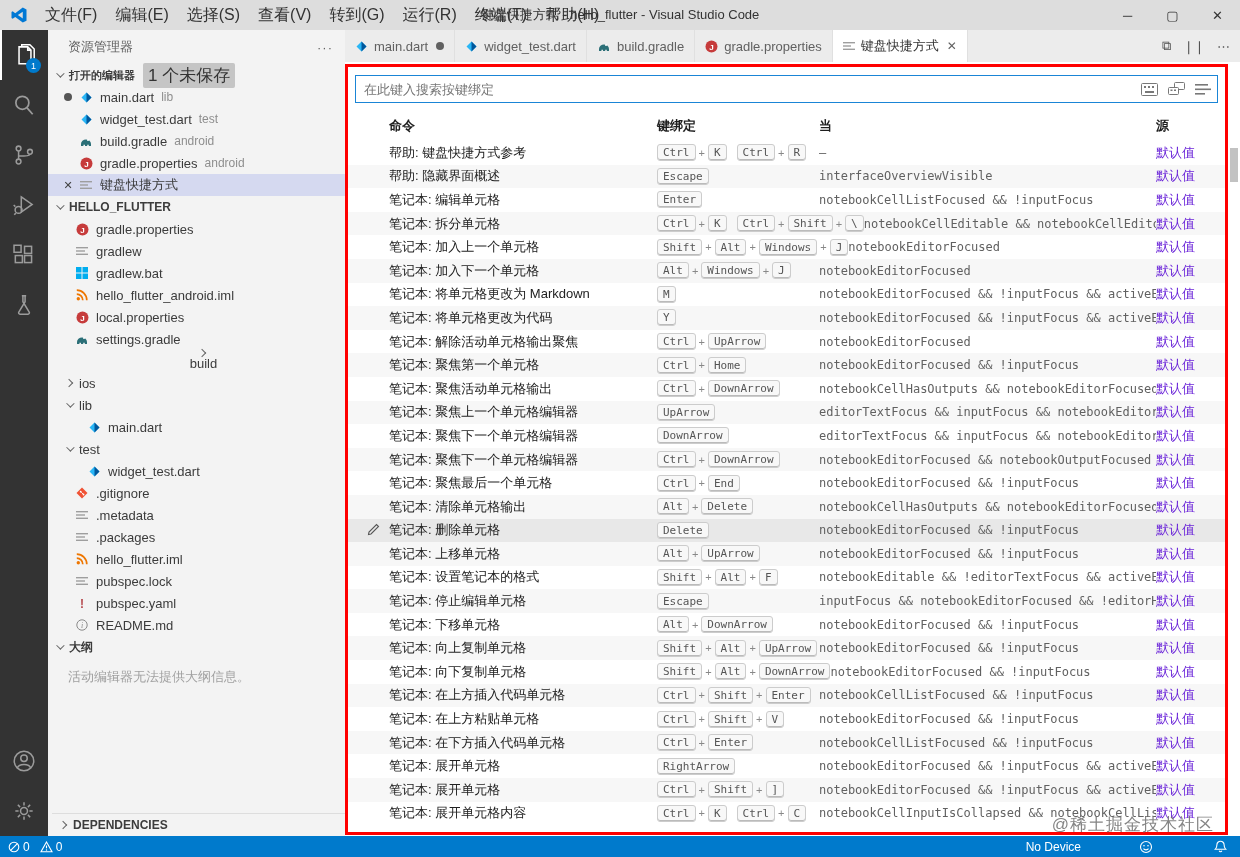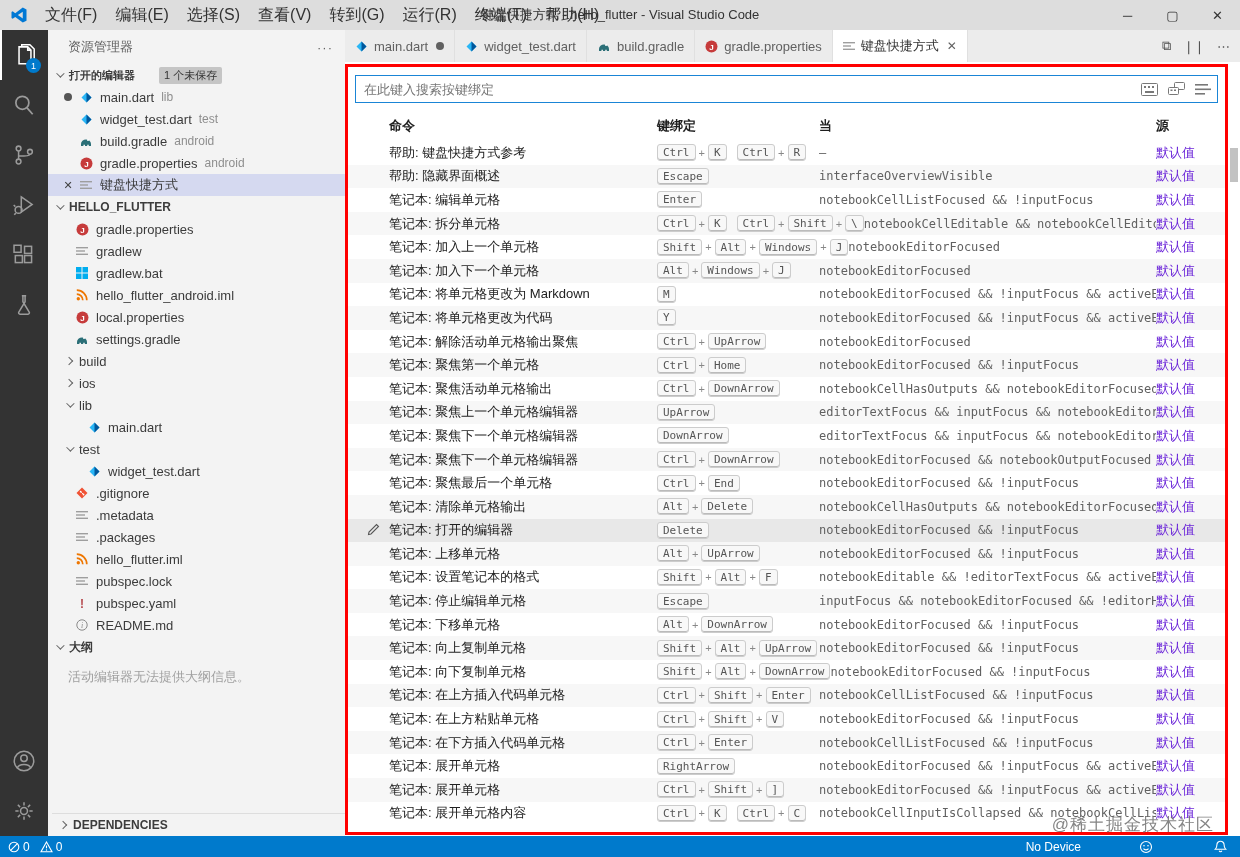--- a/index.html
+++ b/index.html
@@ -28,21 +28,21 @@
   .act-spacer { flex:1; }
 
   
   .sidebar { width:297px; background:#f3f3f3; flex:0 0 297px; position:relative; overflow:hidden; font-size:13px; }
   .sb-header { height:34px; display:flex; align-items:center; padding:0 12px 0 20px; color:#616161; }
   .sb-header .more { margin-left:auto; color:#616161; letter-spacing:1px; }
   .sec-header { height:22px; display:flex; align-items:center; font-weight:bold; font-size:11px; color:#3c3c3c; padding-left:4px; }
   .chev { display:inline-block; width:6px; height:6px; border-right:1px solid #646464; border-bottom:1px solid #646464; margin:0 7px 0 4px; }
   .chev.down { transform:rotate(45deg) translateY(-2px); }
   .chev.right { transform:rotate(-45deg); }
-  .sec-badge { margin-left:24px; background:#c5c5c5; color:#333; font-weight:normal; padding:1px 5px; border-radius:2px; font-size:11px; }
+  .sec-badge { margin-left:8px; background:#c5c5c5; color:#333; font-weight:normal; padding:1px 5px; border-radius:2px; font-size:17px; }
   .row22 { height:22px; display:flex; align-items:center; white-space:nowrap; color:#3b3b3b; }
   .row22 .detail { color:#8e8e8e; margin-left:7px; font-size:12px; }
   .row22 .fic { width:16px; display:inline-flex; justify-content:center; margin-right:6px; flex:0 0 16px; }
   .oe-item { padding-left:12px; }
   .oe-item .pre { width:16px; flex:0 0 16px; display:inline-flex; justify-content:center; margin-right:2px; color:#424242; font-size:11px; }
   .oe-item.selected { background:#d5d9f0; }
   .dot-mod { width:8px; height:8px; border-radius:50%; background:#555; }
   .outline-msg { color:#a0a0a0; padding:10px 0 0 20px; font-size:13px; }
   .dep-sec { position:absolute; bottom:0; left:4px; right:0; border-top:1px solid #dddddd; background:#f3f3f3; }
 
@@ -298,21 +298,21 @@
           </div>
           <div class="row22" style="padding-left: 26px;">
             <span class="fic">
               <svg width="14" height="12" viewBox="0 0 14 12">
                 <path d="M2 9 a5 4.5 0 1 1 10 0 v2 h-2.2 v-1.2 h-1.6 V11 H6 v-1.2 H4.4 V11 H2 Z" fill="#2b6f77"></path>
                 <circle cx="9" cy="5" r="1" fill="#fff"></circle>
               </svg>
             </span>
             <span>settings.gradle</span>
           </div>
-          <div class="row22" style="padding-left: 14px;">
+          <div class="row22" style="padding-left: 14px; flex-direction: column;">
             <span class="chev right"></span>
             <span>build</span>
           </div>
           <div class="row22" style="padding-left: 14px;">
             <span class="chev right"></span>
             <span>ios</span>
           </div>
           <div class="row22" style="padding-left: 14px;">
             <span class="chev down"></span>
             <span>lib</span>
@@ -676,21 +676,21 @@
                 <span class="plus">+</span>
                 <span class="chip">Delete</span>
               </span>
               <span class="c-when">notebookCellHasOutputs &amp;&amp; notebookEditorFocused &amp;&amp;…</span>
               <span class="c-src">默认值</span>
             </div>
             <div class="kb-row hover">
               <span class="pencil"><svg width="13" height="13" viewBox="0 0 13 13">
                   <path d="M1.5 11.5 L2 9 L9.5 1.5 L11.5 3.5 L4 11 Z" fill="none" stroke="#555" stroke-width="1.1"></path>
                 </svg></span>
-              <span class="c-cmd">笔记本: 打开的编辑器</span>
+              <span class="c-cmd">笔记本: 删除单元格</span>
               <span class="c-kb">
                 <span class="chip">Delete</span>
               </span>
               <span class="c-when">notebookEditorFocused &amp;&amp; !inputFocus</span>
               <span class="c-src">默认值</span>
             </div>
             <div class="kb-row">
               <span class="c-cmd">笔记本: 上移单元格</span>
               <span class="c-kb">
                 <span class="chip">Alt</span>

